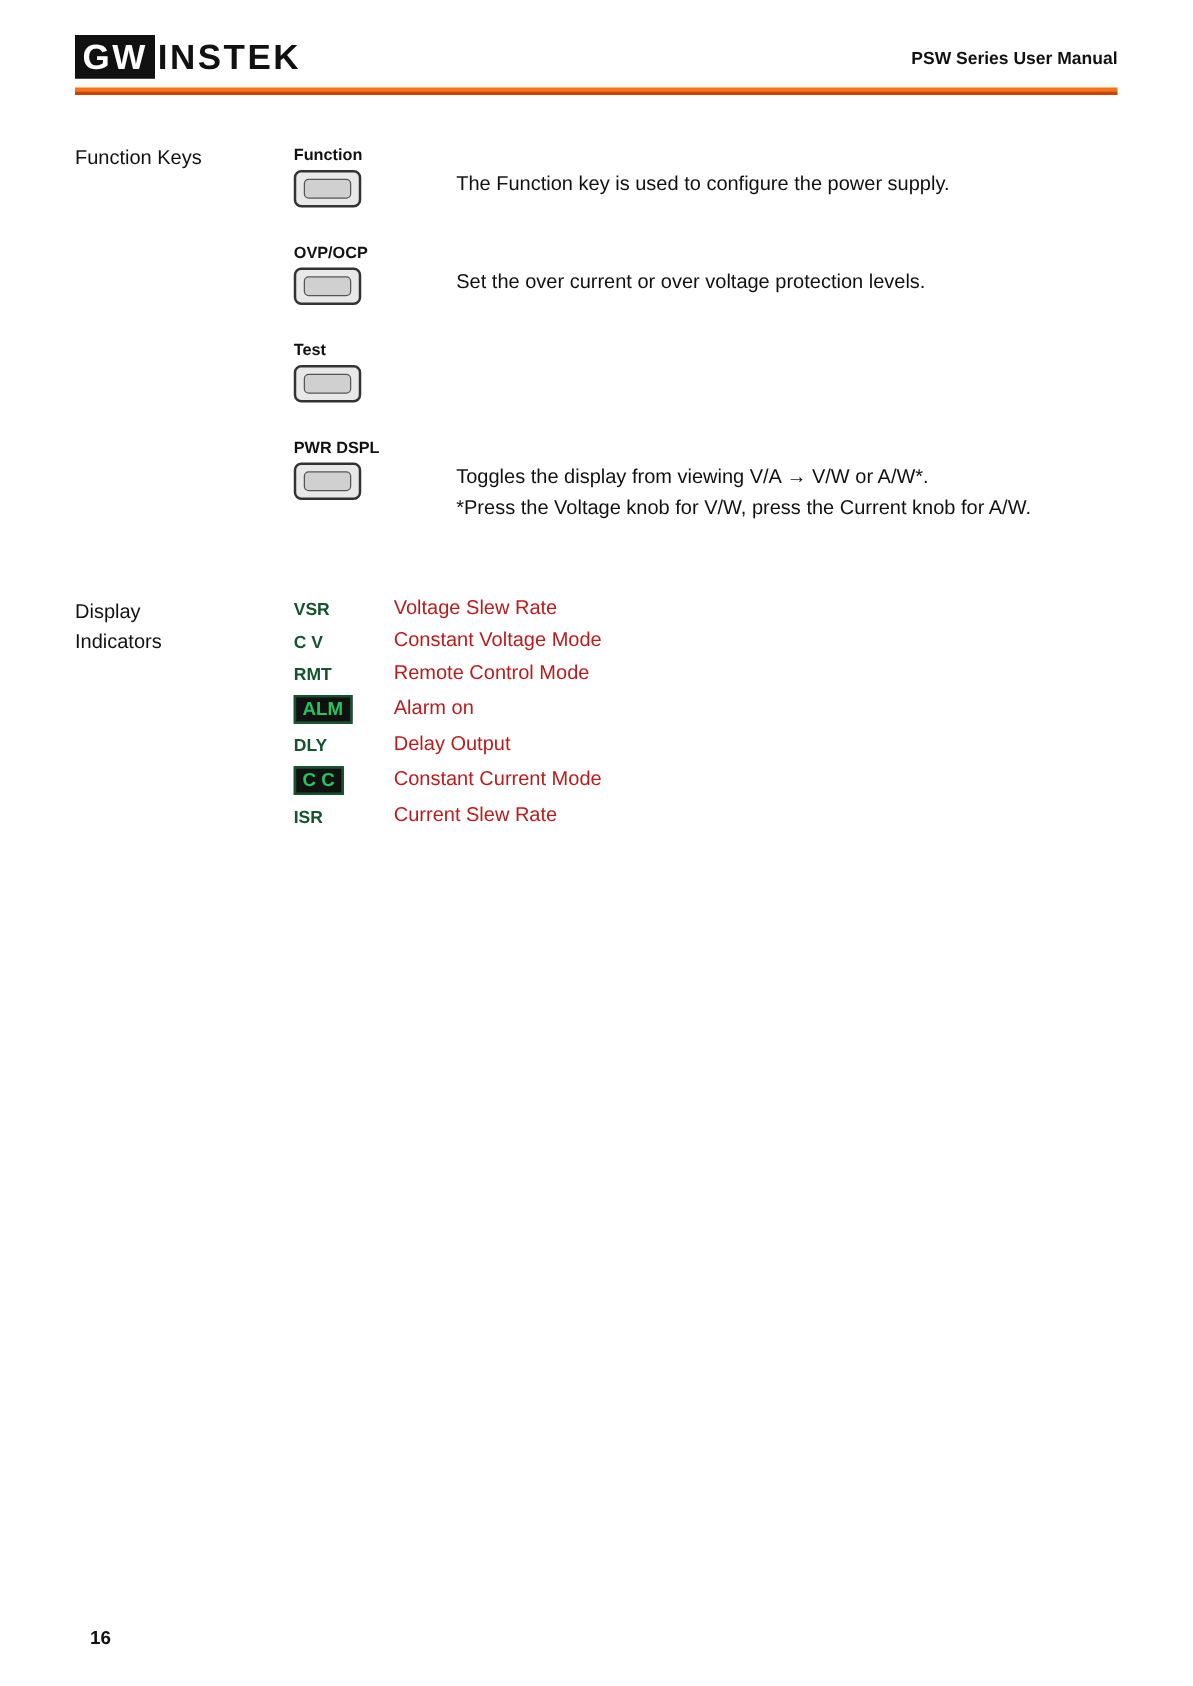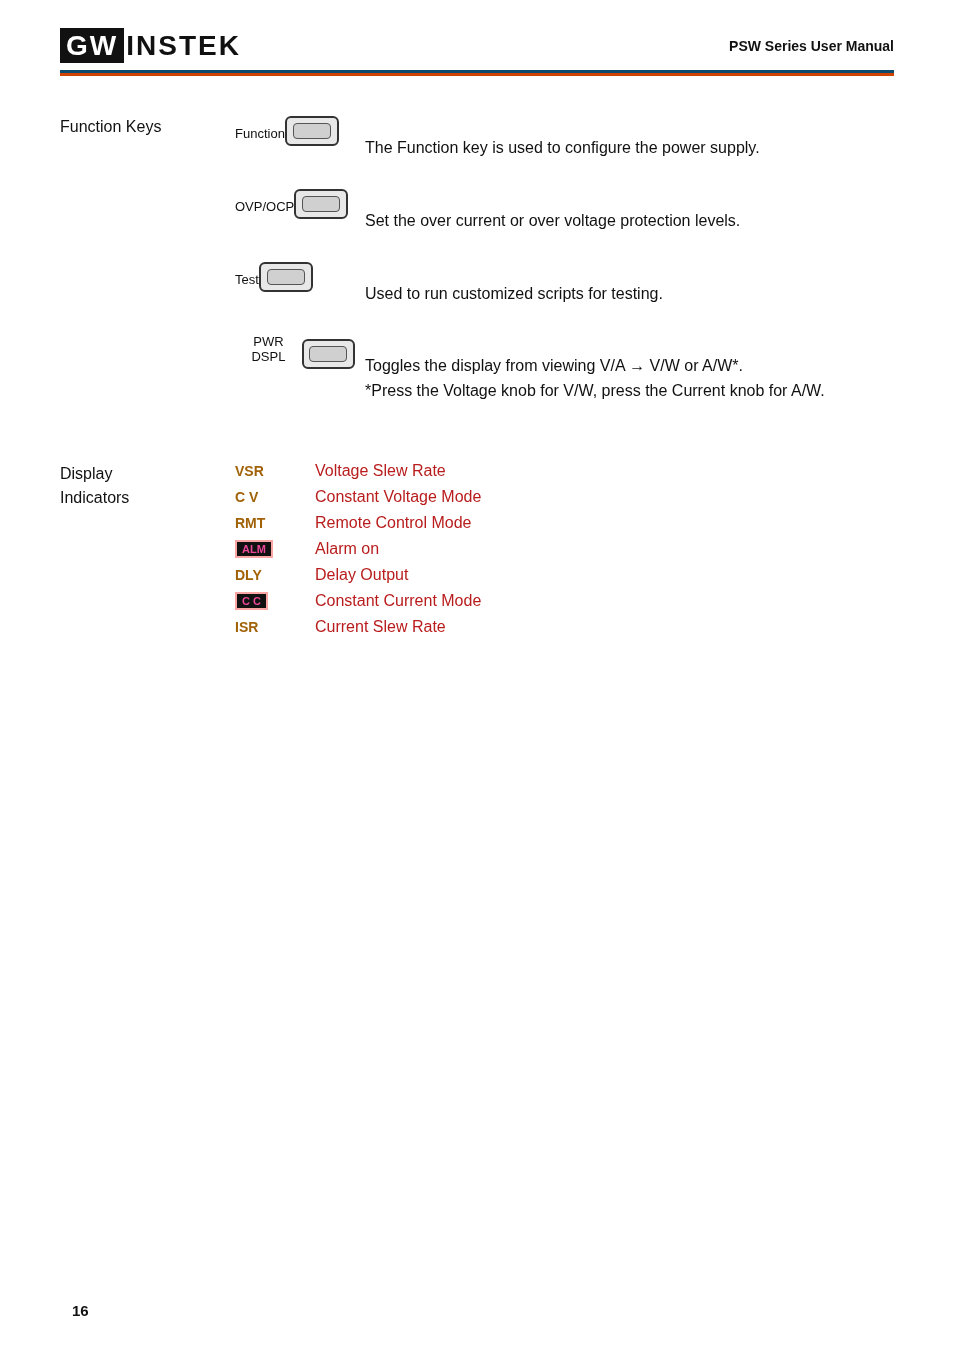--- a/index.html
+++ b/index.html
@@ -16,21 +16,21 @@
       min-height: 1349px;
       padding: 30px 60px 40px 60px;
       position: relative;
     }
     
     .header {
       display: flex;
       justify-content: space-between;
       align-items: center;
       padding-bottom: 8px;
-      border-bottom: 3px solid #0c4a6e;
+      border-bottom: 3px solid #f97316;
       margin-bottom: 0;
     }
     .logo {
       font-family: Arial, sans-serif;
       font-size: 28px;
       font-weight: 900;
       letter-spacing: 2px;
       color: #111;
     }
     .logo-gw {
@@ -83,22 +83,23 @@
     }
     .func-item {
       display: flex;
       align-items: flex-start;
       margin-bottom: 28px;
     }
     .func-key-col {
       width: 120px;
       flex-shrink: 0;
       display: flex;
-      flex-direction: row;
-      align-items: flex-end;
+      flex-direction: column;
+      align-items: flex-start;
+      font-weight: bold;
     }
     .func-key-label {
       font-family: Arial, sans-serif;
       font-size: 13px;
       color: #111;
       margin-bottom: 5px;
       text-align: center;
     }
     .key-button {
       width: 54px;
@@ -146,30 +147,30 @@
     .indicator-row {
       display: flex;
       align-items: center;
       margin-bottom: 8px;
     }
     .ind-code {
       width: 80px;
       font-family: Arial, sans-serif;
       font-size: 14px;
       font-weight: bold;
-      color: #a16207;
+      color: #14532d;
     }
     .ind-code.boxed {
       display: inline-block;
-      border: 2px solid #fca5a5;
+      border: 2px solid #14532d;
       padding: 1px 5px;
-      font-size: 11px;
+      font-size: 15px;
       font-weight: bold;
       background: #111;
-      color: #ec4899;
+      color: #22c55e;
       width: auto;
       margin-right: 10px;
     }
     .ind-code-wrap {
       width: 80px;
       display: flex;
       align-items: center;
     }
     .ind-desc {
       font-family: Arial, sans-serif;
@@ -231,21 +232,20 @@
           </div>
 
 
           <div class="func-item">
             <div class="func-key-col">
               <div class="func-key-label">Test</div>
               <div class="key-button">
                 <div class="key-button-inner"></div>
               </div>
             </div>
-            <div class="func-desc">Used to run customized scripts for testing.</div>
           </div>
 
 
           <div class="func-item">
             <div class="func-key-col">
               <div class="func-key-label">PWR DSPL</div>
               <div class="key-button">
                 <div class="key-button-inner"></div>
               </div>
             </div>

